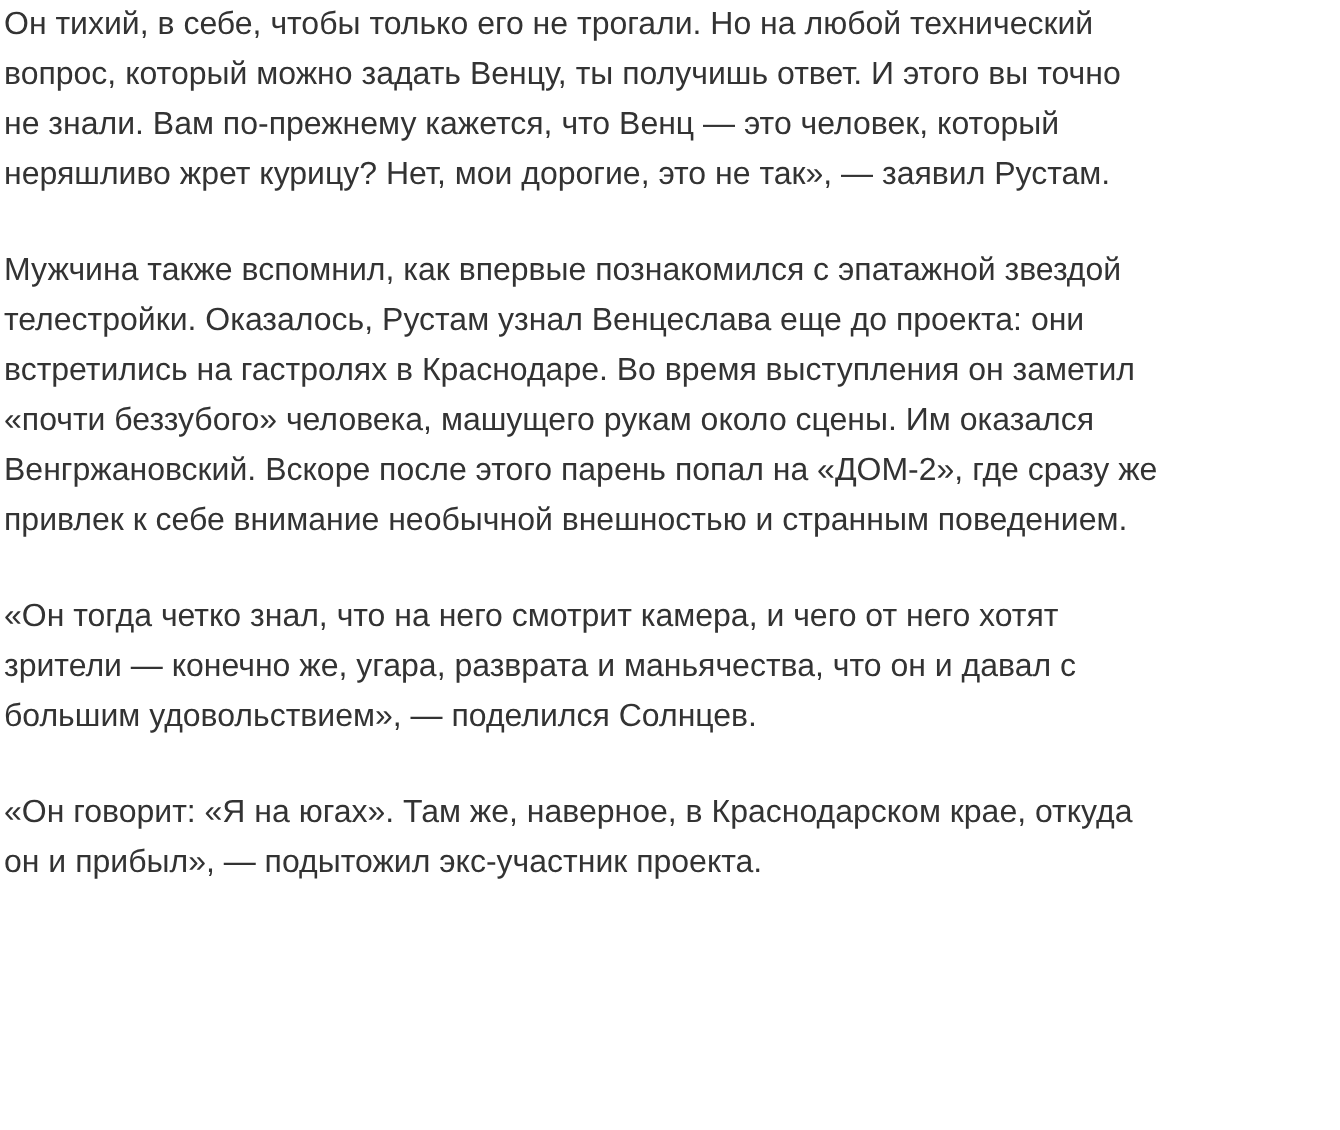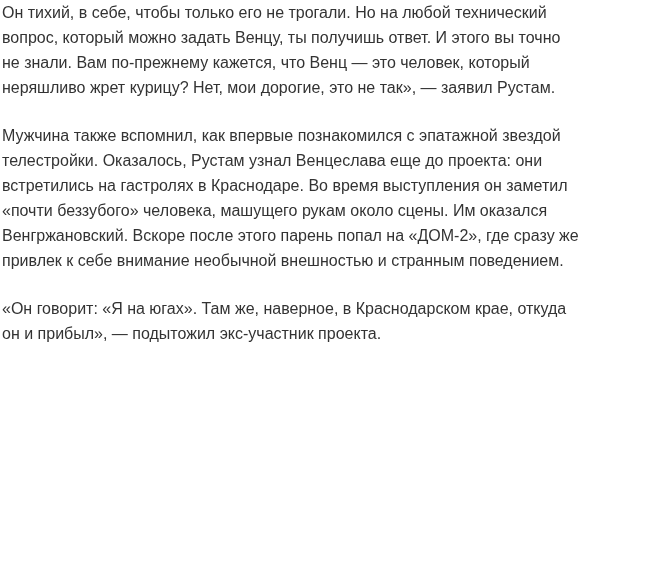--- a/index.html
+++ b/index.html
@@ -30,14 +30,15 @@
     .article-body p:last-child {
       margin-bottom: 0;
     }
   </style>
 </head>
 <body>
 
 <main class="article-body">
   <p>Он тихий, в себе, чтобы только его не трогали. Но на любой технический вопрос, который можно задать Венцу, ты получишь ответ. И этого вы точно не знали. Вам по-прежнему кажется, что Венц — это человек, который неряшливо жрет курицу? Нет, мои дорогие, это не так», — заявил Рустам.</p>
   <p>Мужчина также вспомнил, как впервые познакомился с эпатажной звездой телестройки. Оказалось, Рустам узнал Венцеслава еще до проекта: они встретились на гастролях в Краснодаре. Во время выступления он заметил «почти беззубого» человека, машущего рукам около сцены. Им оказался Венгржановский. Вскоре после этого парень попал на «ДОМ-2», где сразу же привлек к себе внимание необычной внешностью и странным поведением.</p>
+  <p>«Он тогда четко знал, что на него смотрит камера, и чего от него хотят зрители — конечно же, угара, разврата и маньячества, что он и давал с большим удовольствием», — поделился Солнцев.</p>
   <p>«Он говорит: «Я на югах». Там же, наверное, в Краснодарском крае, откуда он и прибыл», — подытожил экс-участник проекта.</p>
 </main>
 
 </body></html>

